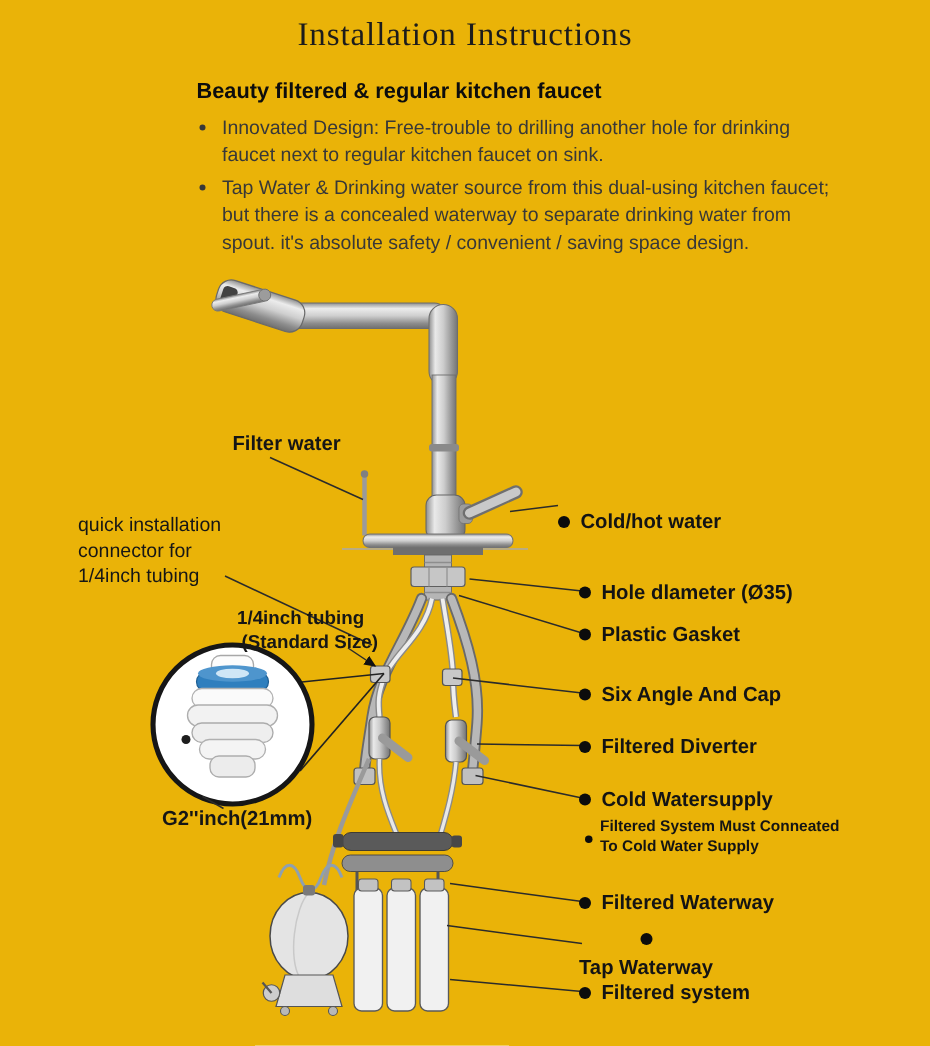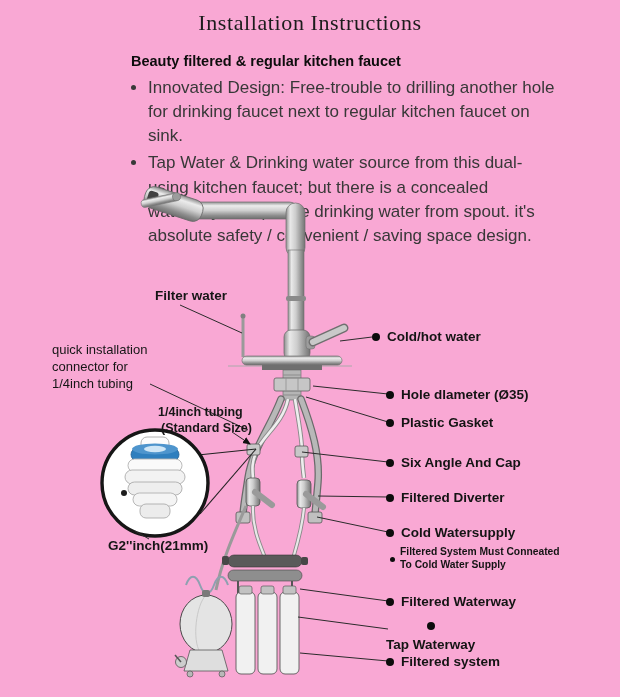--- a/index.html
+++ b/index.html
@@ -1,22 +1,22 @@
 <!DOCTYPE html>
 <html><head>
 <meta charset="utf-8">
 <style>
   html,body{margin:0;padding:0;}
   body{width:620px;height:697px;font-family:"Liberation Sans","DejaVu Sans",sans-serif;background:#ffffff;}
-  .page{position:relative;width:620px;height:697px;background:#f9a8d4;overflow:hidden;}
+  .page{position:relative;width:620px;height:697px;background:#eab308;overflow:hidden;}
   .title{position:absolute;top:10px;left:0;width:100%;text-align:center;
          font-family:"Liberation Serif","DejaVu Serif",serif;font-size:22px;letter-spacing:0.6px;color:#1c1c1c;}
   .heading{position:absolute;top:53px;left:131px;font-size:14.5px;font-weight:bold;color:#0d0d0d;}
   ul.bullets{position:absolute;top:76px;left:134px;width:408px;margin:0;padding:0 0 0 14px;list-style:disc outside;}
-  ul.bullets li{font-size:17px;line-height:1.42;color:#383838;margin:0 0 3px 0;}
+  ul.bullets li{font-size:13px;line-height:1.42;color:#383838;margin:0 0 3px 0;}
   svg.draw{position:absolute;left:0;top:0;width:620px;height:697px;}
   .lab{position:absolute;color:#161616;}
   .l-filter{left:143px;top:288px;font-size:13.5px;font-weight:700;margin-left:12px;}
   .l-quick{left:52px;top:341px;font-size:13px;font-weight:400;line-height:1.32;}
   .l-tubing{left:158px;top:405px;font-size:12.5px;font-weight:700;line-height:1.25;}
   .l-tubing .sub{font-weight:600;padding-left:3px;}
   .l-g2{left:108px;top:538px;font-size:13.5px;font-weight:700;}
   .rl{position:absolute;display:flex;align-items:center;gap:7px;font-size:13.5px;font-weight:700;color:#141414;}
   .rl .dot{width:8px;height:8px;border-radius:50%;background:#0c0c0c;flex:0 0 auto;}
   .note{position:absolute;display:flex;gap:5px;font-size:10.3px;font-weight:700;color:#141414;line-height:1.3;}
@@ -189,21 +189,21 @@
     <div>1/4inch tubing</div>
   </div>
 
   <div class="lab l-tubing">
     <div>1/4inch tubing</div>
     <div class="sub">(Standard Size)</div>
   </div>
 
   <div class="lab l-g2">G2''inch(21mm)</div>
 
-  <div class="rl" style="left:372px;top:329px;text-align:center;">
+  <div class="rl" style="left:372px;top:340px;text-align:center;">
     <span class="dot"></span>
     <span>Cold/hot water</span>
   </div>
   <div class="rl" style="left:386px;top:387px;">
     <span class="dot"></span>
     <span>Hole dlameter (Ø35)</span>
   </div>
   <div class="rl" style="left:386px;top:415px;">
     <span class="dot"></span>
     <span>Plastic Gasket</span>

